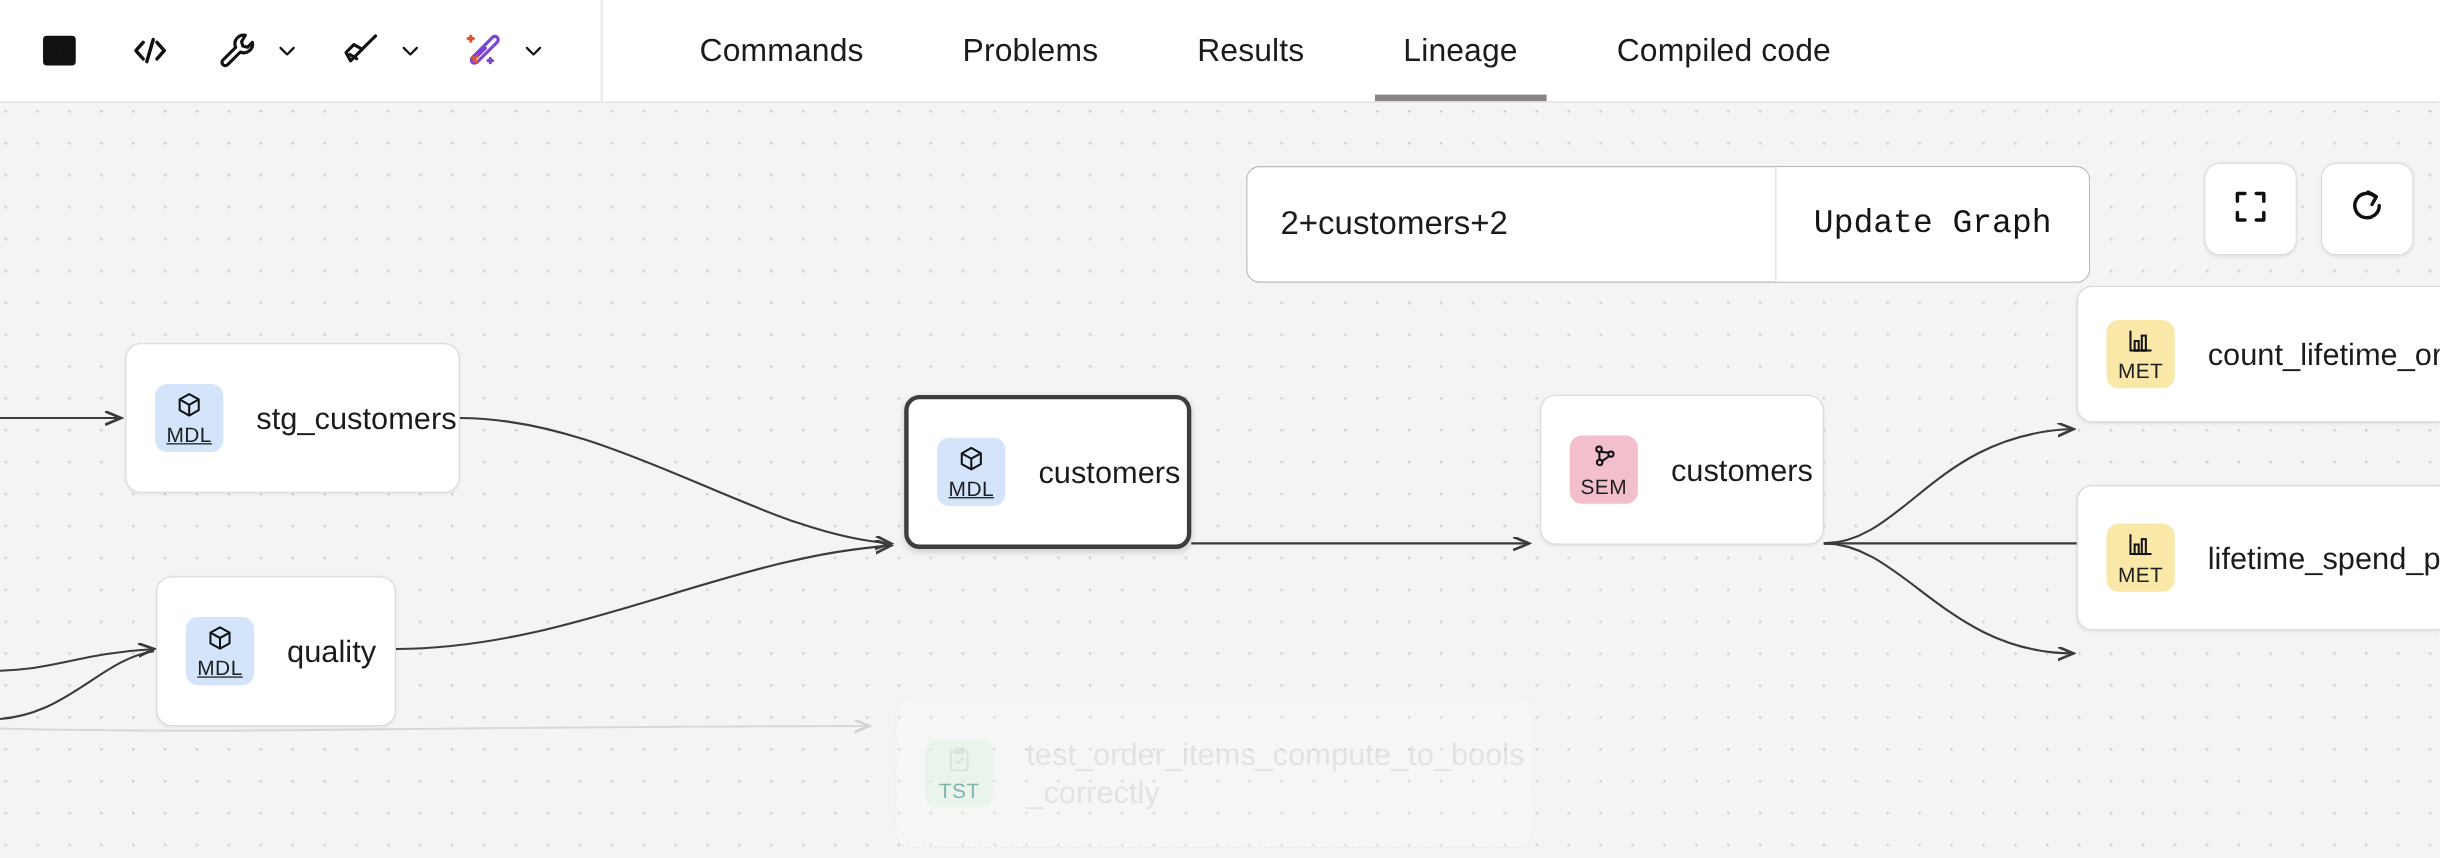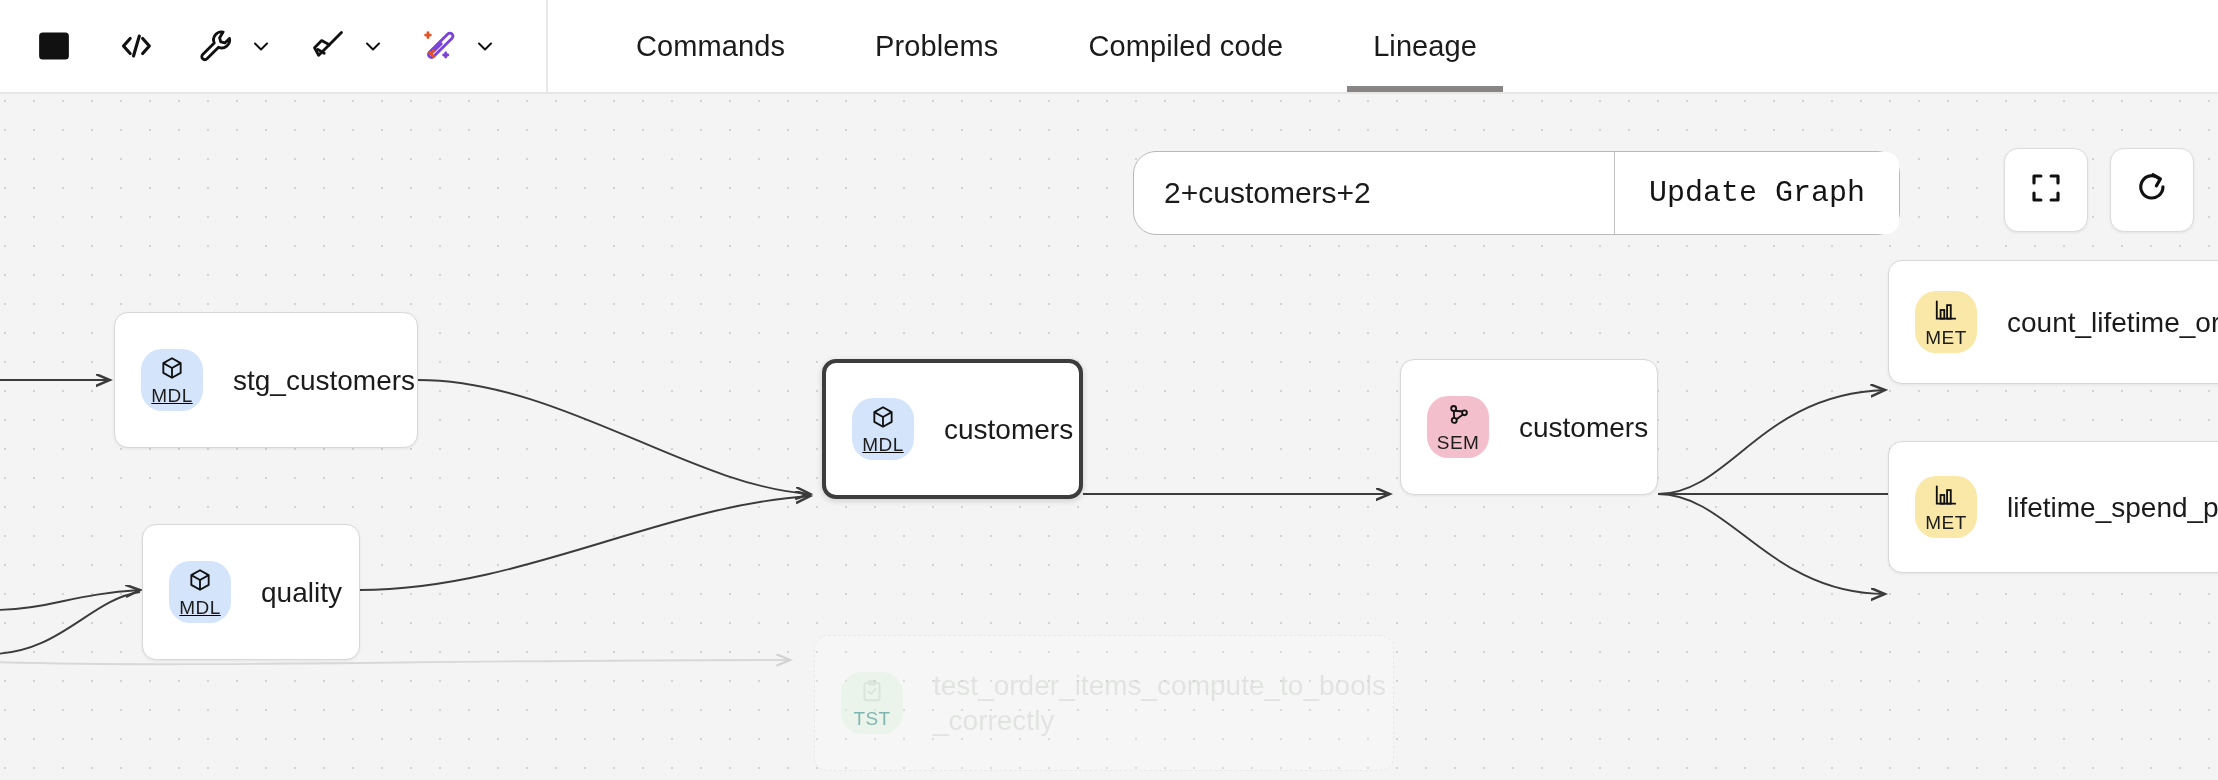--- a/index.html
+++ b/index.html
@@ -91,21 +91,21 @@
   }
   .node.ghost {
     background: rgba(255,255,255,.42);
     border: 1.6px dashed #e0e0e0;
     box-shadow: none;
     opacity: .5;
     cursor: default;
   }
   .badge {
     width: 62px; height: 62px;
-    border-radius: 21px;
+    border-radius: 11px;
     display: flex; flex-direction: column;
     align-items: center; justify-content: center;
     gap: 1px; flex: none;
   }
   .badge .bi { display: block; }
   .badge .bt {
     font-size: 19px; line-height: 19px;
     letter-spacing: .4px; color: #1d1d1d;
     font-family: "Liberation Sans", sans-serif;
   }
@@ -118,24 +118,24 @@
   .node-label {
     margin-left: 30px;
     font-size: 28px; color: #1b1b1b;
     white-space: pre-line; line-height: 1.25;
   }
   .node.ghost .node-label { color: #cfd4cf; }
 
   
   .searchbar {
     position: absolute; top: 57px; left: 1133px;
-    width: 767px; height: 84px;
+    width: 767px; height: 106px;
     background: #ffffff;
     border: 1.8px solid #b9b9b9;
-    border-radius: 23px;
+    border-radius: 12px;
     display: flex; align-items: stretch;
     z-index: 20;
   }
   .search-input {
     flex: 1; border: none; outline: none; background: transparent;
     padding: 0 30px; font-size: 30px; color: #1b1b1b;
     font-family: "Liberation Sans", sans-serif;
     border-radius: 13px 0 0 13px;
   }
   .search-input::placeholder { color: #9a9a9a; }
@@ -233,22 +233,23 @@
           <svg width="24" height="24" viewBox="0 0 24 24" fill="none" stroke="#111" stroke-width="2" stroke-linecap="round" stroke-linejoin="round">
             <polyline points="6,9.5 12,15.5 18,9.5"></polyline>
           </svg>
         </div>
       </div>
     </div>
 
     <div class="tabs">
       <div class="tab">Commands</div>
       <div class="tab">Problems</div>
+      <div class="tab">Results</div>
+      <div class="tab active">Lineage</div>
       <div class="tab">Compiled code</div>
-      <div class="tab active">Lineage</div>
     </div>
   </div>
 
   <div class="canvas">
 
     <svg class="edges" viewBox="0 0 2218 686">
       <defs>
         <marker id="ah" markerWidth="9" markerHeight="9" refX="7.6" refY="3.2" orient="auto">
           <path d="M0,0 L7.6,3.2 L0,6.4" fill="none" stroke="#3b3b3b" stroke-width="1.3"></path>
         </marker>

